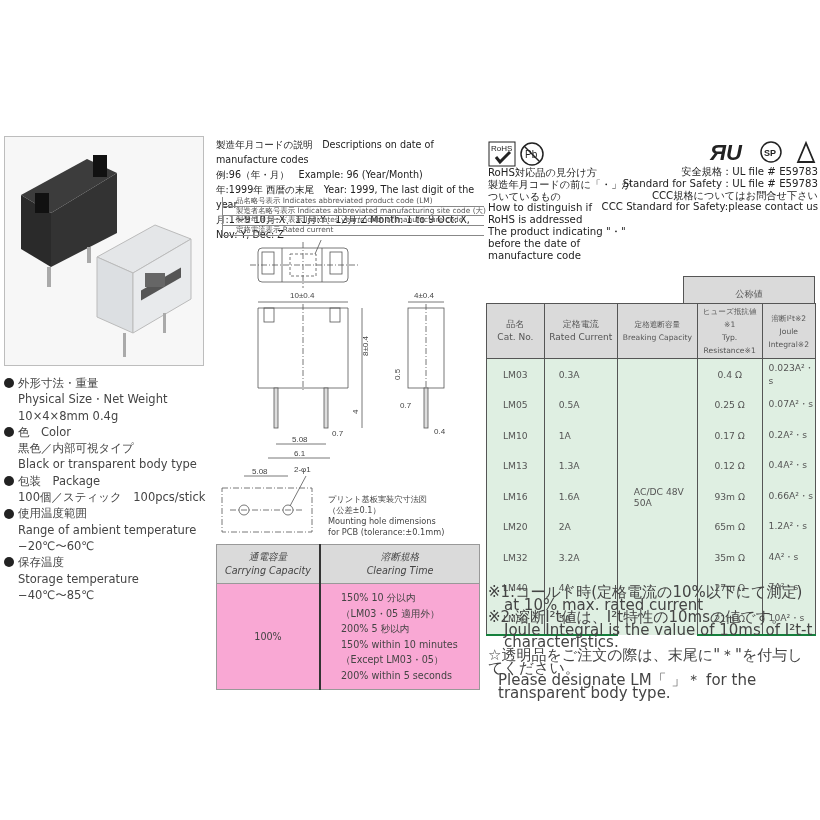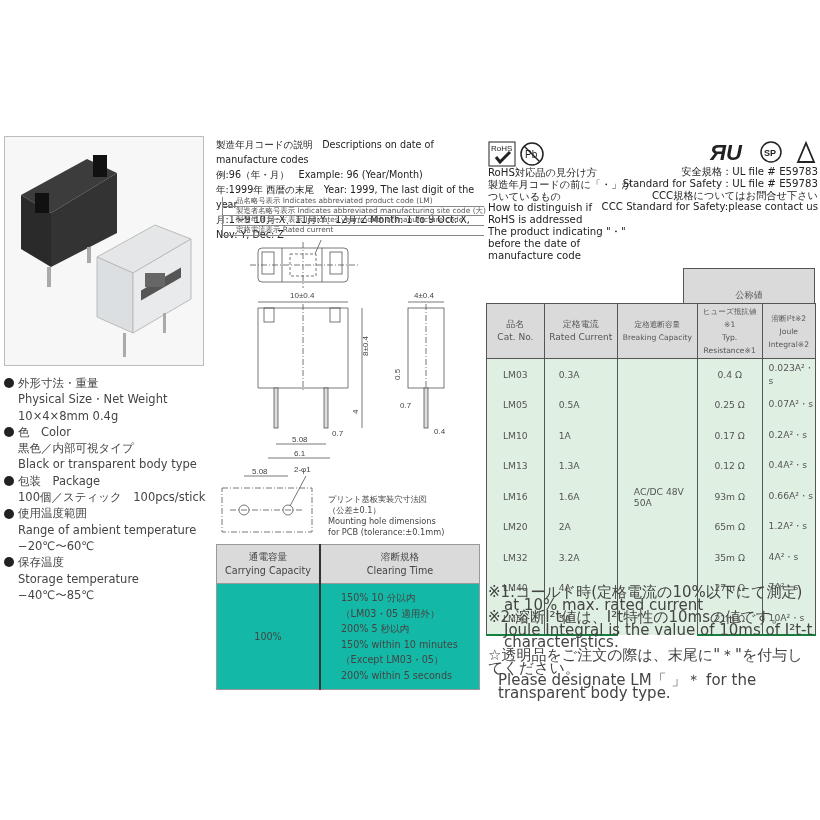--- a/index.html
+++ b/index.html
@@ -21,35 +21,35 @@
   .datecode { left:216px; top:137px; width:270px; font-size:9.6px; line-height:15px; color:#222; }
   .labels { left:222px; top:197px; width:262px; font-size:7.4px; line-height:8.7px; color:#555; }
   .labels div { border-bottom:1px solid #888; border-left:1px solid #888; padding-left:13px; white-space:nowrap; }
 
   .drawing { left:212px; top:240px; width:270px; height:300px; }
   .drawing svg { width:100%; height:100%; }
   .pcbnote { left:328px; top:494px; width:150px; font-size:8.2px; line-height:11px; color:#444; }
 
   
   .ctable { left:216px; top:544px; width:264px; border-collapse:collapse; font-size:9.6px; color:#444; }
-  .ctable th { background:#dadada; font-weight:normal; height:36px; line-height:14px; border:1px solid #999; }
-  .ctable td { background:#14b8a6; border:1px solid #999; text-align:center; line-height:15.5px; }
+  .ctable th { background:#dadada; font-weight:normal; height:36px; line-height:14px; border:1px solid #999;font-style:italic; }
+  .ctable td { background:#f9a8d4; border:1px solid #999; text-align:center; line-height:15.5px; }
   .ctable td.left { text-align:left; padding:6px 0 6px 20px; }
   .ctable .divider { border-left:2px solid #333; }
 
   
   .rohs-logo { left:488px; top:141px; }
   .rohs-text { left:488px; top:167px; width:150px; font-size:10.2px; line-height:11.8px; color:#222; }
 
   .cert-logos { left:708px; top:138px; }
   .safety { left:600px; top:166px; width:218px; text-align:right; font-size:10.2px; line-height:11.8px; color:#222; }
 
   
-  .nominal-head { left:683px; top:268px; width:132px; height:36px; background:#dadada; border:1px solid #555; border-bottom:none;
-                  text-align:center; font-size:9.2px; line-height:14px; color:#555; padding-top:19px; box-sizing:border-box; }
+  .nominal-head { left:683px; top:276px; width:132px; height:36px; background:#dadada; border:1px solid #555; border-bottom:none;
+                  text-align:center; font-size:9.2px; line-height:14px; color:#555; padding-top:10px; box-sizing:border-box; }
   .mtable { left:486px; top:303px; width:330px; border-collapse:collapse; font-size:9px; color:#555; }
   .mtable th { background:#dadada; font-weight:normal; height:36px; line-height:13px; border:1px solid #555; font-size:9px; }
   .mtable th small { font-size:7.6px; }
   .mtable td { background:#dfefe2; height:28.5px; border-left:1px solid #555; border-right:1px solid #555; font-size:9.2px; }
   .mtable tbody tr:last-child td { border-bottom:2px solid #15803d; }
   .c-cat { width:62px; text-align:center; }
   .c-rat { width:66px; padding-left:14px; }
   .c-brk { width:70px; padding-left:16px; }
   .c-res { width:64px; text-align:center; }
   .c-joule { padding-left:6px; }

